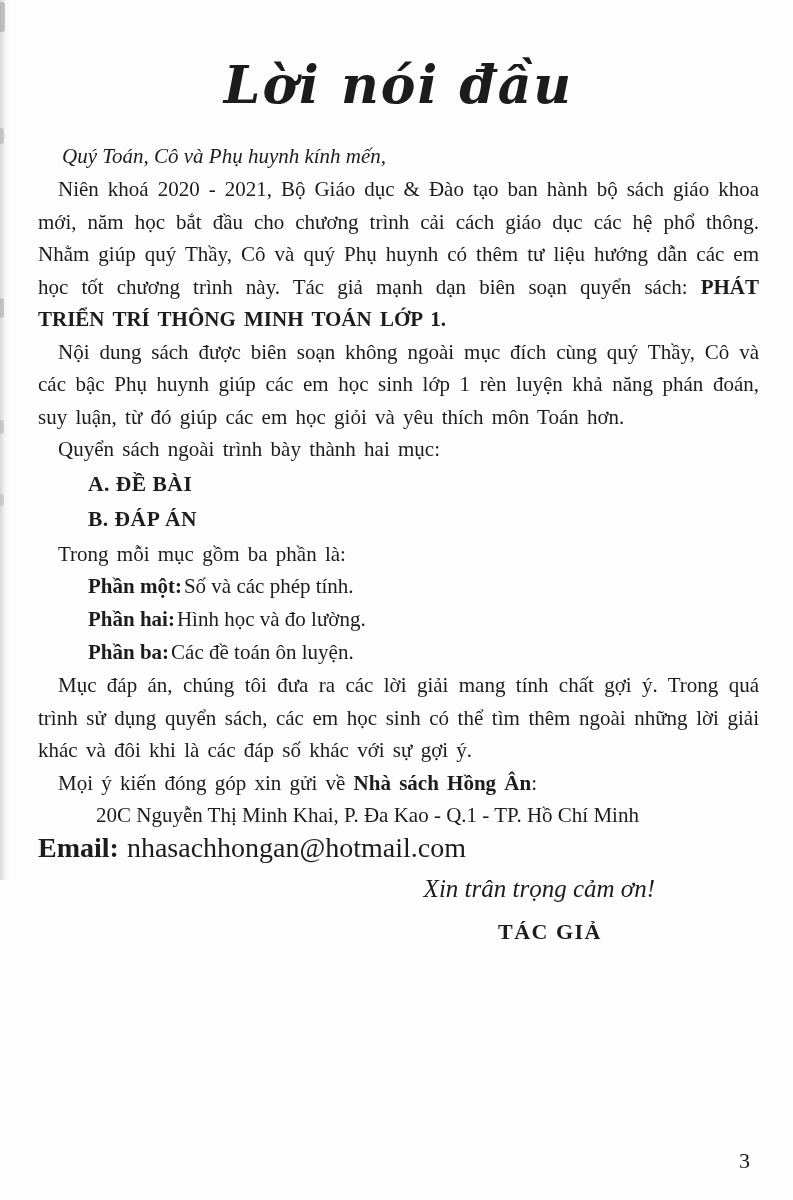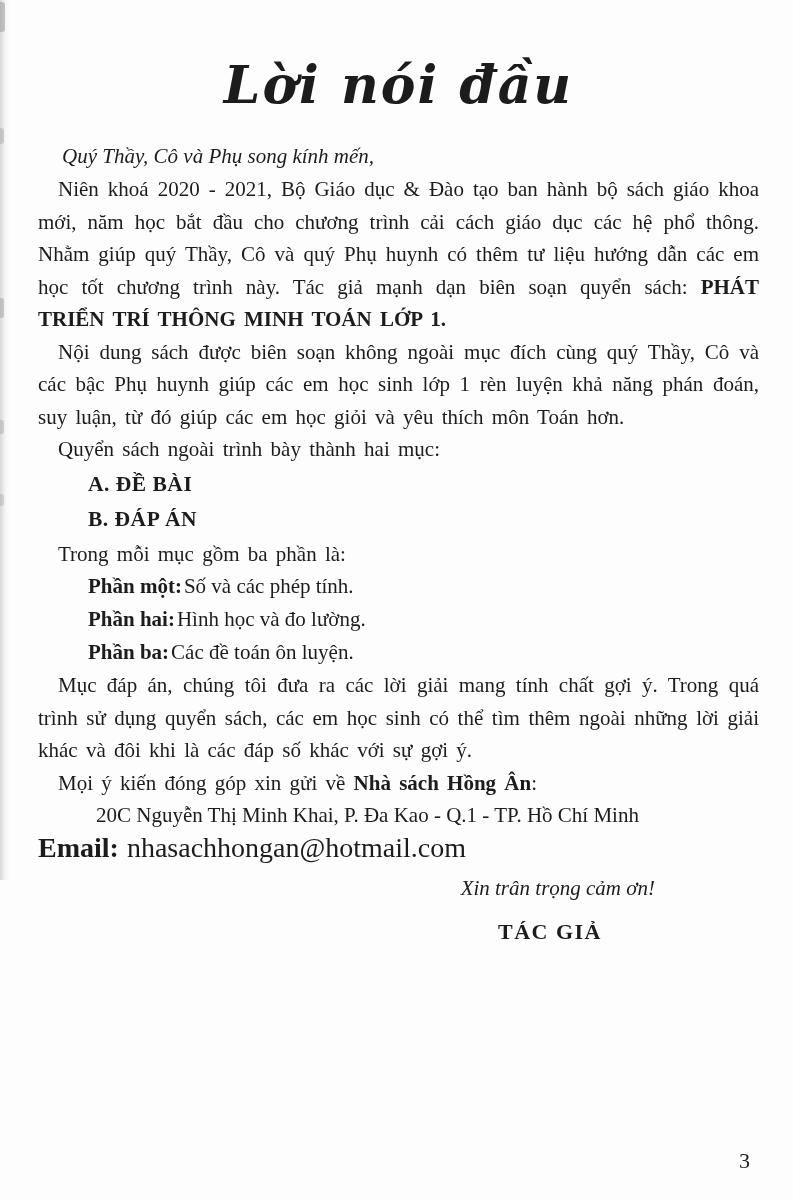--- a/index.html
+++ b/index.html
@@ -60,21 +60,21 @@
     margin: 2px 0;
     letter-spacing: .5px;
   }
   .part { font-size: 21px; line-height: 33px; padding-left: 50px; }
   .part strong { margin-right: 2px; }
   .address { font-size: 21px; line-height: 32.5px; padding-left: 58px; }
   .email-line { font-size: 28px; line-height: 32.5px; }
   .email-line .ev { margin-left: 8px; }
   .thanks {
     font-style: italic;
-    font-size: 21px;
+    font-size: 25px;
     line-height: 33px;
     text-align: right;
     padding-right: 104px;
     margin-top: 8px;
   }
   .author {
     font-weight: bold;
     font-size: 22px;
     line-height: 33px;
     text-align: right;
@@ -97,21 +97,21 @@
   <div class="edge-shadow"></div>
   <div class="smudge s1"></div>
   <div class="smudge s2"></div>
   <div class="smudge s3"></div>
   <div class="smudge s4"></div>
   <div class="smudge s5"></div>
 
   <div class="content">
     <h1 class="title">Lời nói đầu</h1>
 
-    <p class="salut">Quý Thầy, Cô và Phụ song kính mến,</p>
+    <p class="salut">Quý Toán, Cô và Phụ huynh kính mến,</p>
 
     <p class="para"><span>Niên khoá 2020 - 2021, Bộ Giáo dục &amp; Đào tạo ban hành bộ sách giáo khoa mới, năm học bắt đầu cho chương trình cải cách giáo dục các hệ phổ thông. Nhằm giúp quý Thầy, Cô và quý Phụ huynh có thêm tư liệu hướng dẫn các em học tốt chương trình này. Tác giả mạnh dạn biên soạn quyển sách: </span><strong class="booktitle">PHÁT TRIỂN TRÍ THÔNG MINH TOÁN LỚP 1.</strong></p>
 
     <p class="para">Nội dung sách được biên soạn không ngoài mục đích cùng quý Thầy, Cô và các bậc Phụ huynh giúp các em học sinh lớp 1 rèn luyện khả năng phán đoán, suy luận, từ đó giúp các em học giỏi và yêu thích môn Toán hơn.</p>
 
     <p class="para">Quyển sách ngoài trình bày thành hai mục:</p>
     <p class="section">A. ĐỀ BÀI</p>
     <p class="section">B. ĐÁP ÁN</p>
 
     <p class="para">Trong mỗi mục gồm ba phần là:</p>

